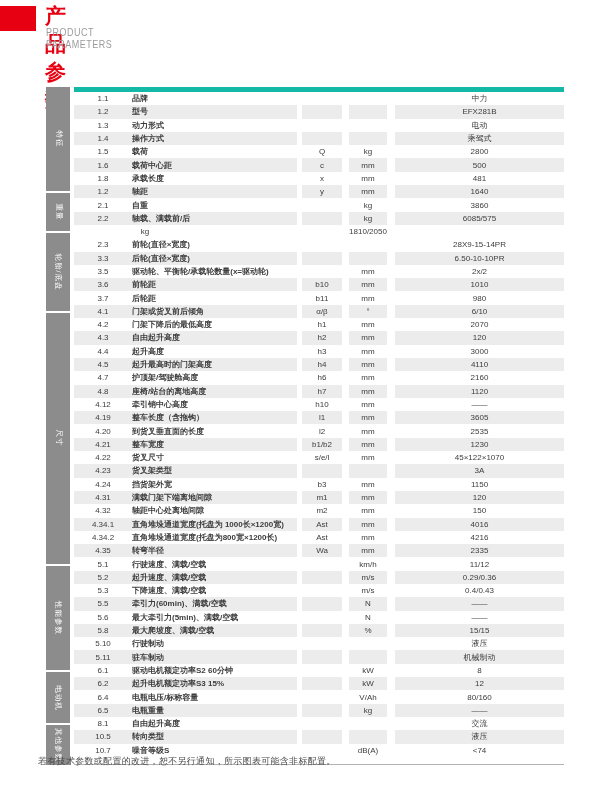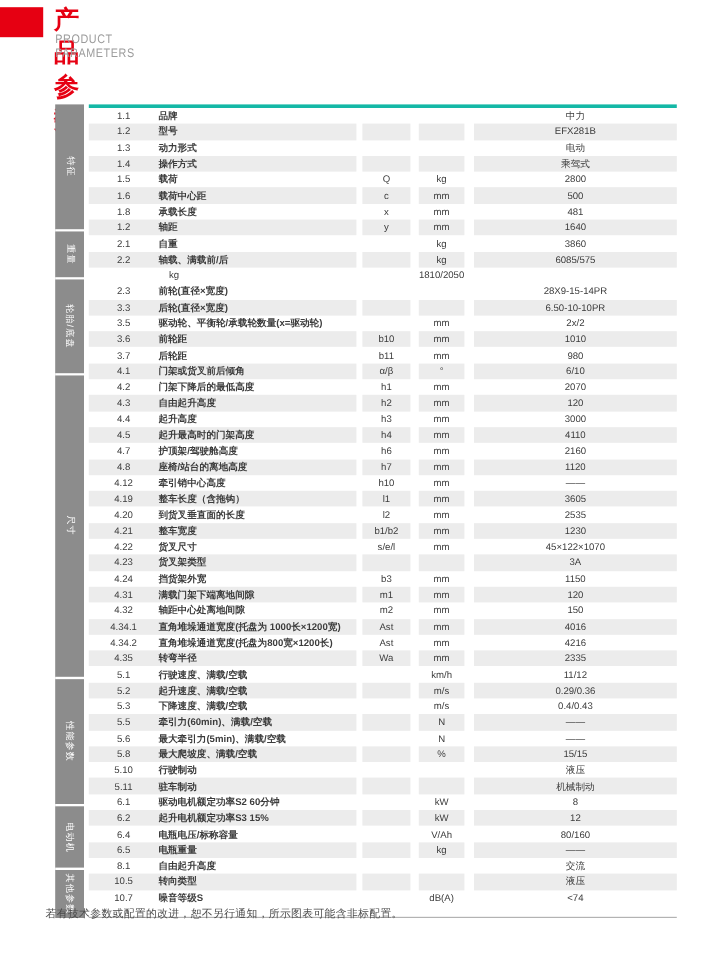--- a/index.html
+++ b/index.html
@@ -15,21 +15,21 @@
   .hdr-sub{position:absolute;top:22px;left:46px;font-size:9px;color:#9b9b9b;letter-spacing:.5px;
            transform:scaleY(1.15);transform-origin:top left;}
   
   .tbl-wrap{position:absolute;top:87px;left:46px;width:518px;display:flex;}
   .sidebar{width:24px;display:flex;flex-direction:column;margin-right:4px;}
   .sidebar-section{background:#8c8c8c;border-bottom:2px solid #ffffff;box-sizing:border-box;
                    display:flex;align-items:center;justify-content:center;overflow:hidden;}
   .sidebar-section:last-child{border-bottom:none;}
   .sidebar-label{color:#ffffff;font-size:7.5px;letter-spacing:1px;white-space:nowrap;
                  transform:rotate(90deg);}
-  .rows{flex:1;border-top:3px solid #14b8a6;border-bottom:1px solid #b3b3b3;}
+  .rows{flex:1;border-top:5px solid #14b8a6;border-bottom:1px solid #b3b3b3;}
   .row{display:flex;height:13.3px;align-items:stretch;font-size:8px;}
   .c{display:flex;align-items:center;}
   .c-left{width:223px;}
   .c-idx{width:58px;justify-content:center;}
   .c-name{flex:1;justify-content:flex-start;overflow:hidden;white-space:nowrap;font-weight:bold;}
   .g1{width:5px;}
   .c-sym{width:40px;justify-content:center;}
   .g2{width:7px;}
   .c-unit{width:38px;justify-content:center;}
   .g3{width:8px;}

